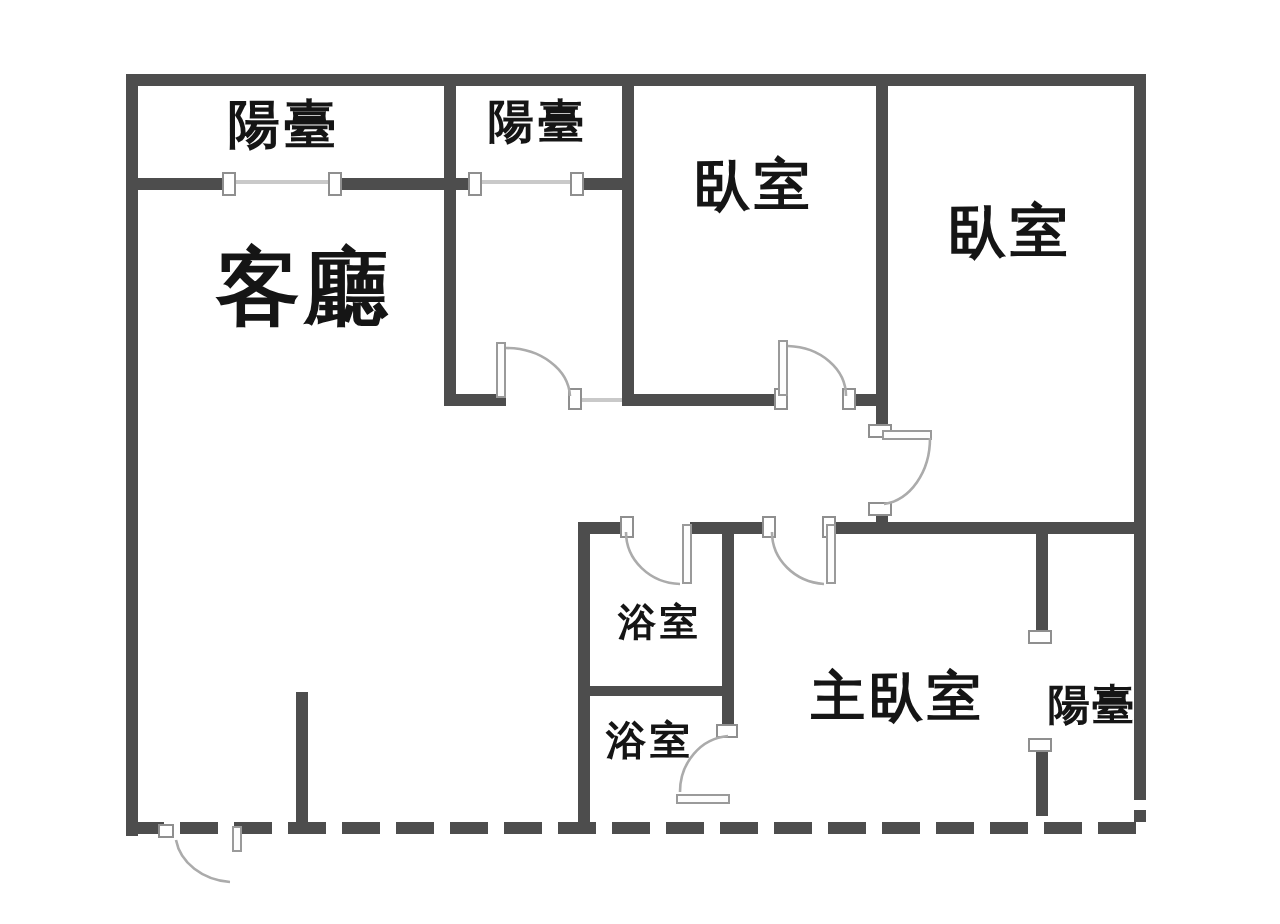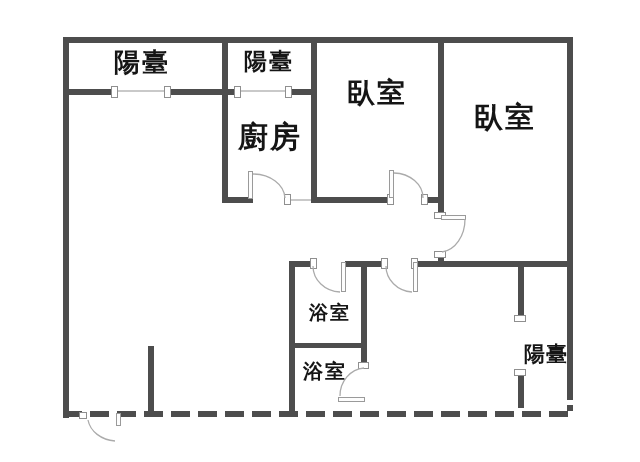--- a/index.html
+++ b/index.html
@@ -87,20 +87,21 @@
     <path d="M 394 173 A 30 25 0 0 1 423 198" fill="none" stroke="#ababab" stroke-width="1.3"></path>
     <path d="M 465 219 A 26 33 0 0 1 442 252" fill="none" stroke="#ababab" stroke-width="1.3"></path>
     <path d="M 386 266 A 28 26 0 0 0 412 292" fill="none" stroke="#ababab" stroke-width="1.3"></path>
     <path d="M 313 266 A 28 26 0 0 0 340 292" fill="none" stroke="#ababab" stroke-width="1.3"></path>
     <path d="M 340 396 A 26 28 0 0 1 364 368" fill="none" stroke="#ababab" stroke-width="1.3"></path>
     <path d="M 88 420 A 30 25 0 0 0 115 441" fill="none" stroke="#ababab" stroke-width="1.3"></path>
   </svg>
 
   <div class="room-label" style="left:142px;top:62px;font-size:26px;">陽臺</div>
   <div class="room-label" style="left:269px;top:61px;font-size:23px;">陽臺</div>
-  <div class="room-label" style="left:270px;top:137px;font-size:30px;">廚房</div>
+  <div class="room-label" style="left:152px;top:144px;font-size:42px;">客廳</div>
   <div class="room-label" style="left:377px;top:93px;font-size:28px;">臥室</div>
   <div class="room-label" style="left:505px;top:117px;font-size:29px;">臥室</div>
   <div class="room-label" style="left:330px;top:312px;font-size:19px;">浴室</div>
   <div class="room-label" style="left:325px;top:371px;font-size:20px;">浴室</div>
+  <div class="room-label" style="left:449px;top:349px;font-size:27px;">主臥室</div>
   <div class="room-label" style="left:546px;top:353px;font-size:21px;letter-spacing:1px;">陽臺</div>
 
 </div>
 
 </body></html>

